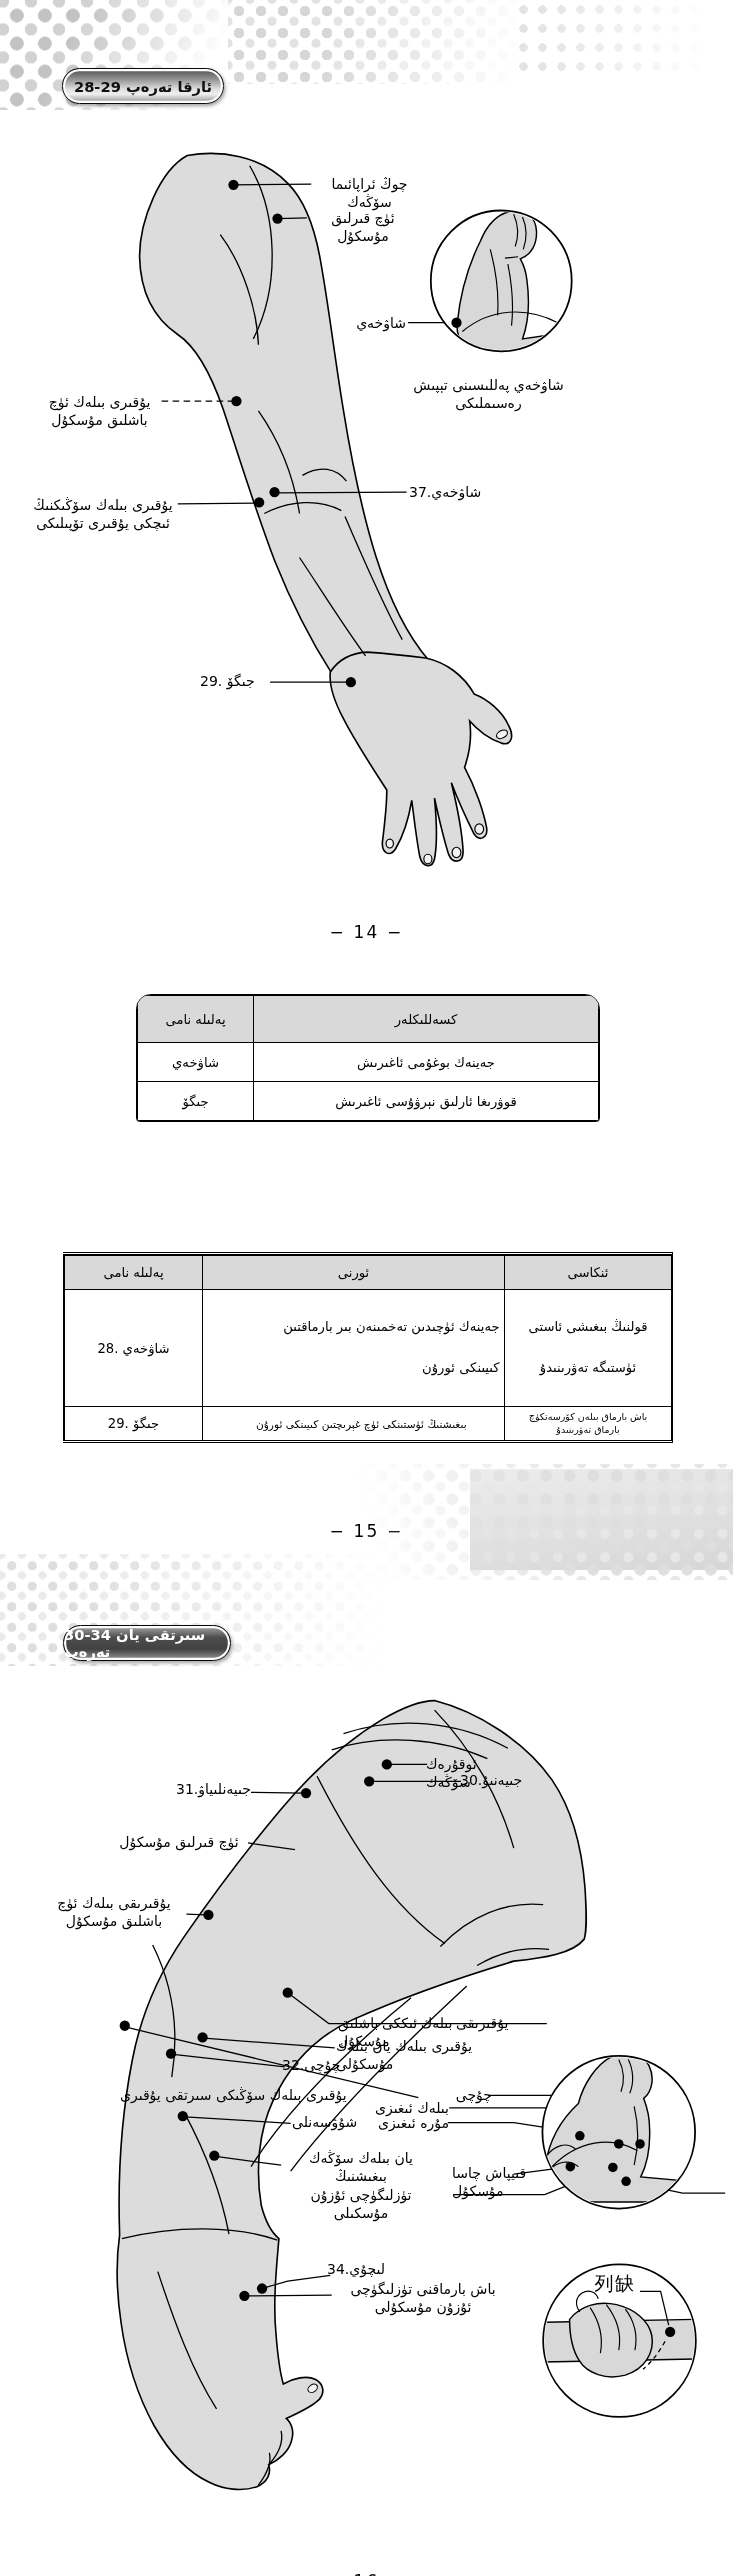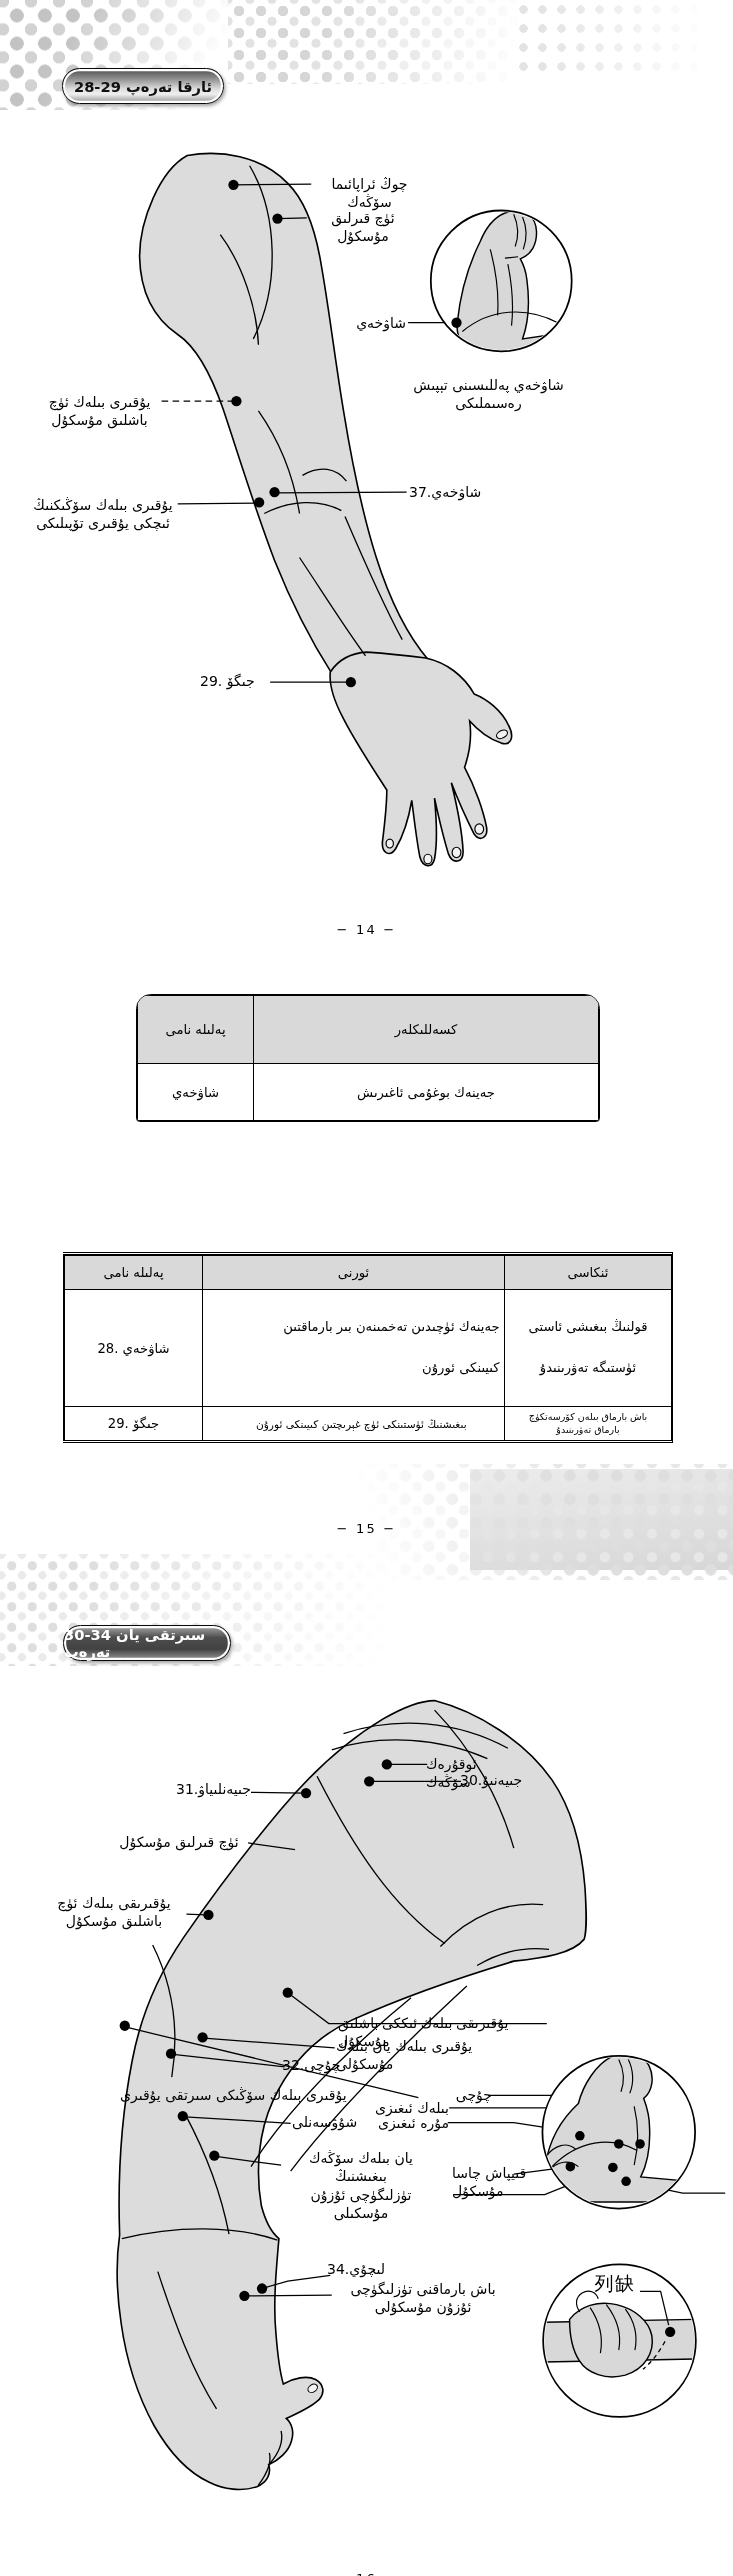--- a/index.html
+++ b/index.html
@@ -1,21 +1,21 @@
 <!DOCTYPE html>
 <html style="font-size:11.7px"><head>
 <meta charset="utf-8">
 <style>
   html,body{margin:0;padding:0;}
   body{width:734px;height:2576px;position:relative;background:#fff;overflow:hidden;
        font-family:"DejaVu Sans",sans-serif;color:#000;}
   .dots{position:absolute;pointer-events:none;}
   .lbl{position:absolute;font-size:14px;line-height:1.32;white-space:pre-line;}
   .lbl.num{font-size:14px;}
-  .pagenum{position:absolute;width:95px;text-align:center;font-size:13px;letter-spacing:2.2px;}
+  .pagenum{position:absolute;width:95px;text-align:center;font-size:17px;letter-spacing:2.2px;}
   .badge{position:absolute;height:34px;border-radius:17.6px;border:1.5px solid #0a0a0a;
          box-shadow:inset 0 0 0 2.2px #fdfdfd,1.5px 2.2px 3.7px rgba(0,0,0,.35);
          display:flex;align-items:center;justify-content:center;
          font-size:14.7px;font-weight:bold;direction:ltr;}
   .badge1{background:linear-gradient(180deg,#4e4e4e 0%,#8d8d8d 28%,#dcdcdc 58%,#efefef 74%,#8f8f8f 100%);color:#101010;}
   .badge2{background:linear-gradient(180deg,#a8a8a8 0%,#4d4d4d 34%,#424242 68%,#989898 100%);color:#fff;}
   .tblwrap{position:absolute;border:1.5px solid #000;background:#fff;}
   .tblwrap.round{border-radius:14.7px 14.7px 3.7px 3.7px;overflow:hidden;}
   .tblwrap.dbl{border-top:3.7px double #000;border-bottom:3.7px double #000;border-left:1.5px solid #000;border-right:1.5px solid #000;}
   table.t{border-collapse:collapse;width:100%;height:100%;table-layout:fixed;border-radius:28px;}
@@ -147,20 +147,24 @@
         <col>
       </colgroup>
     <tbody>
         <tr class="hd" style="height:47px;">
       <th>پەلىلە نامى</th>
       <th>كسەللىكلەر</th>
     </tr>
     <tr style="height:39px;">
       <td>شاۋخەي</td>
       <td>جەينەك بوغۇمى ئاغىرىش</td>
+    </tr>
+    <tr style="height:39px;">
+      <td>جىگۆ</td>
+      <td>قوۋرىغا ئارلىق نېرۋۇسى ئاغىرىش</td>
     </tr>
   </tbody>
     </table>
 </div>
 
 <div class="tblwrap dbl" style="left:63px;top:1252px;width:608px;height:185px;">
   <table class="t">
     <colgroup>
         <col style="width:138px">
         <col style="width:302px">

